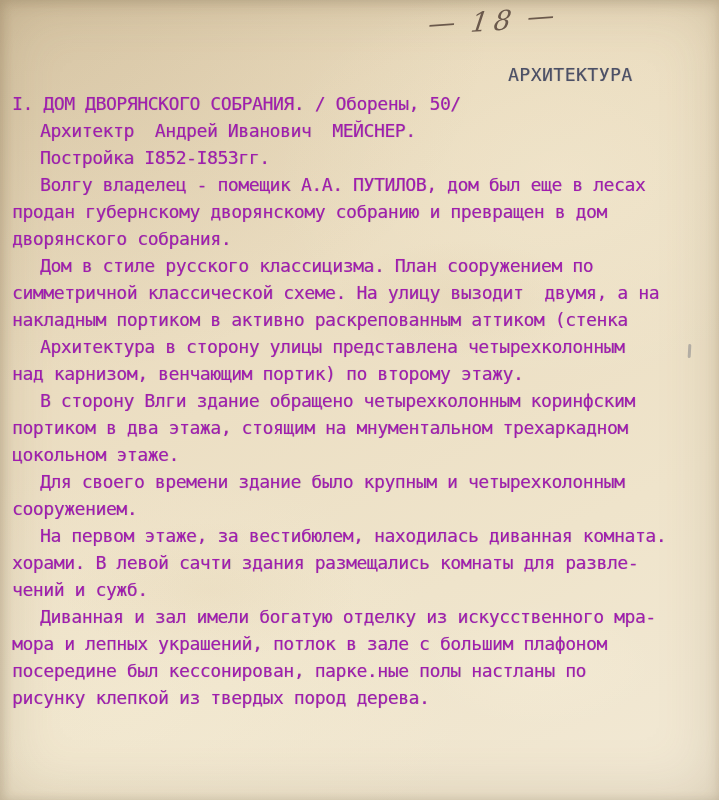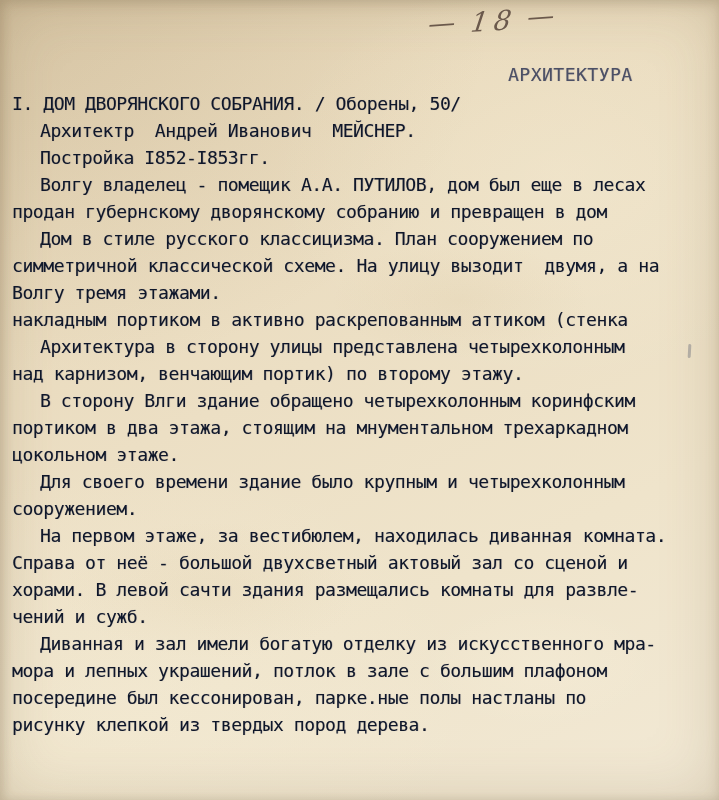--- a/index.html
+++ b/index.html
@@ -34,21 +34,21 @@
 
   .heading{
     position:absolute;top:64px;left:508px;
     color:#4c5066;font-size:18px;letter-spacing:0.5px;
     text-shadow:0.4px 0.4px 0.7px rgba(64,66,96,0.45);
     white-space:pre;
   }
 
   .doc{
     position:absolute;top:90px;left:12px;right:6px;
-    color:#0f172a;font-size:18px;line-height:27px;
+    color:#a21caf;font-size:18px;line-height:27px;
     text-shadow:0.4px 0.4px 0.7px rgba(64,66,96,0.40);
   }
   .ln{white-space:pre;height:27px;letter-spacing:-0.4px;}
   .ln.indent{padding-left:28px;}
 
   .smudge{
     position:absolute;left:688px;top:344px;width:3px;height:14px;
     background:rgba(78,82,106,0.35);border-radius:2px;transform:rotate(3deg);
   }
 </style>
@@ -67,33 +67,32 @@
 </div>
 
 <div class="heading">АРХИТЕКТУРА</div>
 
 <div class="doc">
   <div class="ln">I. ДОМ ДВОРЯНСКОГО СОБРАНИЯ. / Оборены, 50/</div>
   <div class="ln indent">Архитектр  Андрей Иванович  МЕЙСНЕР.</div>
   <div class="ln indent">Постройка I852-I853гг.</div>
   <div class="ln indent">Волгу владелец - помещик А.А. ПУТИЛОВ, дом был еще в лесах</div>
   <div class="ln">продан губернскому дворянскому собранию и превращен в дом</div>
+  <div class="ln">дворянского собрания.</div>
   <div class="ln indent">Дом в стиле русского классицизма. План сооружением по</div>
   <div class="ln">симметричной классической схеме. На улицу вызодит  двумя, а на</div>
-  <div class="ln">Волгу тремя этажами.</div>
   <div class="ln">накладным портиком в активно раскрепованным аттиком (стенка</div>
   <div class="ln indent">Архитектура в сторону улицы представлена четырехколонным</div>
   <div class="ln">над карнизом, венчающим портик) по второму этажу.</div>
   <div class="ln indent">В сторону Влги здание обращено четырехколонным коринфским</div>
   <div class="ln">портиком в два этажа, стоящим на мнументальном трехаркадном</div>
   <div class="ln">цокольном этаже.</div>
   <div class="ln indent">Для своего времени здание было крупным и четырехколонным</div>
   <div class="ln">сооружением.</div>
   <div class="ln indent">На первом этаже, за вестибюлем, находилась диванная комната.</div>
-  <div class="ln">Справа от неё - большой двухсветный актовый зал со сценой и</div>
   <div class="ln">хорами. В левой сачти здания размещались комнаты для развле-</div>
   <div class="ln">чений и сужб.</div>
   <div class="ln indent">Диванная и зал имели богатую отделку из искусственного мра-</div>
   <div class="ln">мора и лепных украшений, потлок в зале с большим плафоном</div>
   <div class="ln">посередине был кессонирован, парке.ные полы настланы по</div>
   <div class="ln">рисунку клепкой из твердых пород дерева.</div>
 </div>
 
 <div class="smudge"></div>
 

